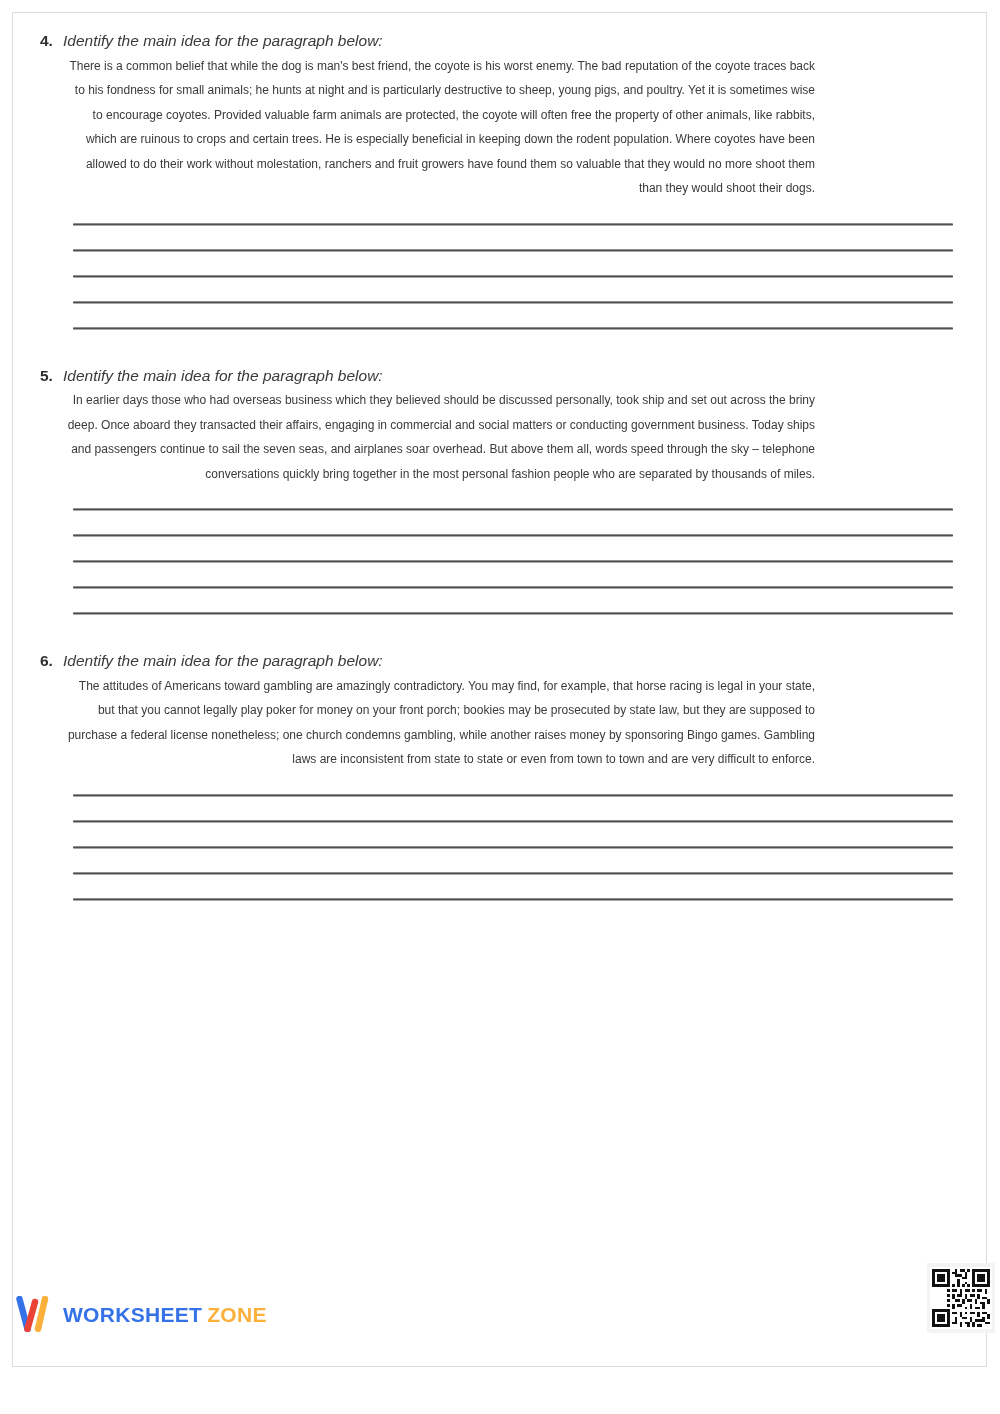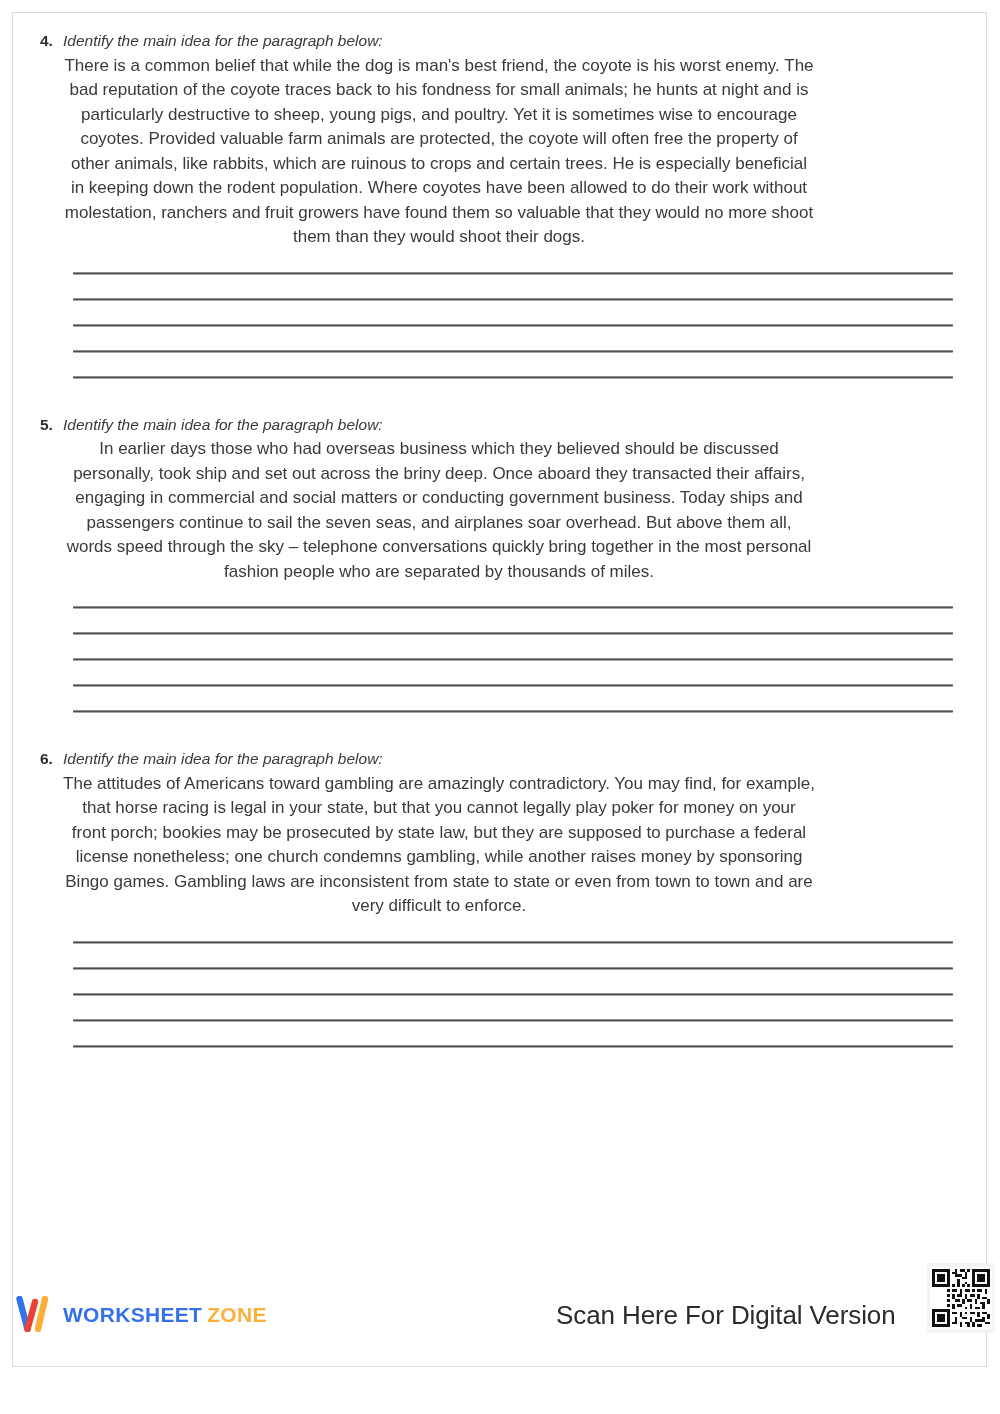--- a/index.html
+++ b/index.html
@@ -62,24 +62,24 @@
     max-width: 752px;
   }
   .q-prompt {
     font-size: 15.5px;
     color: #3a3a3a;
     line-height: 24.5px;
     white-space: nowrap;
     font-style: italic;
   }
   .q-paragraph {
-    font-size: 17px;
+    font-size: 12px;
     color: #3a3a3a;
     line-height: 24.5px;
-    text-align: center;
+    text-align: right;
   }
 
   
   .answer-lines {
     margin-top: 22px;
     padding-left: 36px;
   }
   .answer-line {
     height: 3px;
     width: 880px;
@@ -222,21 +222,20 @@
         <path d="M3.5 3 L11.5 33" stroke="#3572e8" stroke-width="6.5" stroke-linecap="round"></path>
         <path d="M11.5 33 L19 6" stroke="#ea4335" stroke-width="6.5" stroke-linecap="round"></path>
         <path d="M29 3 L22 33" stroke="#fbb03b" stroke-width="6.5" stroke-linecap="round"></path>
       </svg>
     </div>
     <div id="logo-text">
       <span class="logo-word-1">WORKSHEET</span><span class="logo-word-2">ZONE</span>
     </div>
   </div>
 
-  <div id="scan-text">Scan Here For Digital Version</div>
 
   <div id="qr-code">
     <svg width="62" height="64" viewBox="0 0 25 25" shape-rendering="crispEdges" xmlns="http://www.w3.org/2000/svg">
       <rect width="25" height="25" fill="#ffffff"></rect>
       <g fill="#111111">
 
         <rect x="1" y="1" width="7" height="1"></rect>
           <rect x="1" y="7" width="7" height="1"></rect>
         <rect x="1" y="1" width="1" height="7"></rect>
           <rect x="7" y="1" width="1" height="7"></rect>

